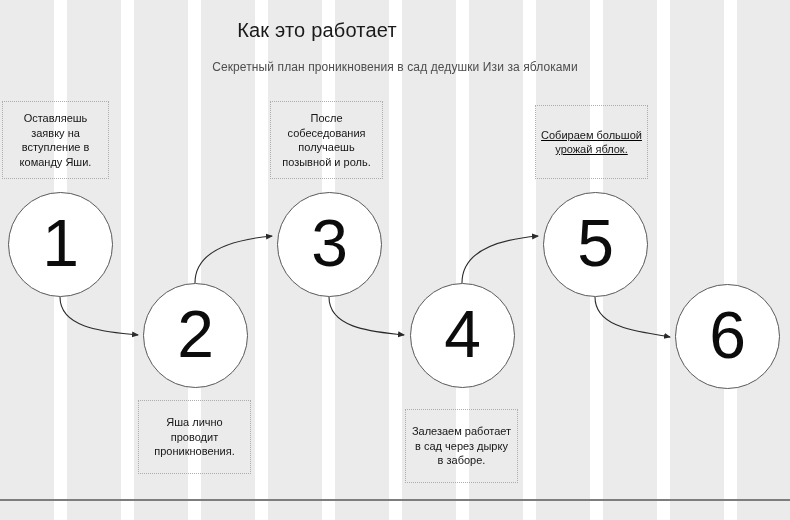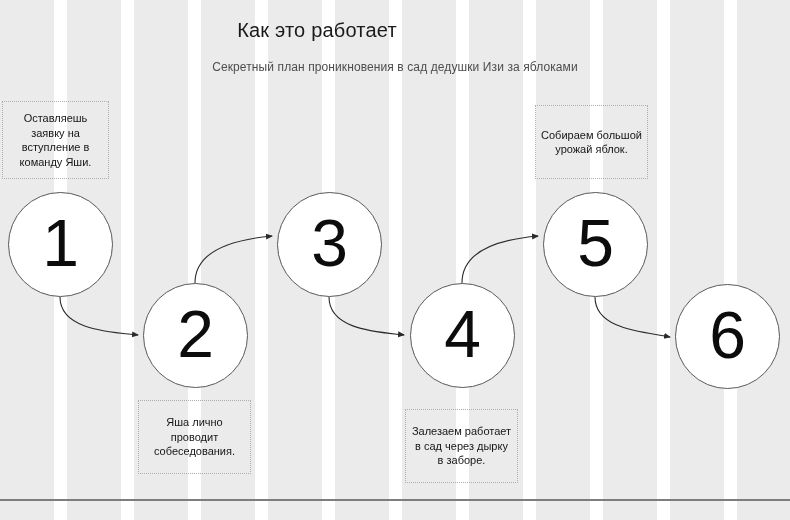--- a/index.html
+++ b/index.html
@@ -125,38 +125,41 @@
   </svg>
 
   <div class="caption-box" style="left:2px; top:101px; width:107px; height:78px;">
     <div class="caption-text">Оставляешь заявку на вступление в команду Яши.</div>
   </div>
   <div class="node-circle" style="left:8px; top:192px;">
     <span class="node-num">1</span>
   </div>
 
   <div class="caption-box" style="left:138px; top:400px; width:113px; height:74px;">
-    <div class="caption-text">Яша лично проводит собеседования.</div>
+    <div class="caption-text">Яша лично проводит проникновения.</div>
   </div>
   <div class="node-circle" style="left:143px; top:283px;">
     <span class="node-num">2</span>
   </div>
 
+  <div class="caption-box" style="left:270px; top:101px; width:113px; height:78px;">
+    <div class="caption-text">После собеседования получаешь позывной и роль.</div>
+  </div>
   <div class="node-circle" style="left:277px; top:192px;">
     <span class="node-num">3</span>
   </div>
 
   <div class="caption-box" style="left:405px; top:409px; width:113px; height:74px;">
     <div class="caption-text">Залезаем работает в сад через дырку в заборе.</div>
   </div>
   <div class="node-circle" style="left:410px; top:283px;">
     <span class="node-num">4</span>
   </div>
 
-  <div class="caption-box" style="left:535px; top:105px; width:113px; height:74px;">
+  <div class="caption-box" style="left:535px; top:105px; width:113px; height:74px;text-decoration:underline;">
     <div class="caption-text">Собираем большой урожай яблок.</div>
   </div>
   <div class="node-circle" style="left:543px; top:192px;">
     <span class="node-num">5</span>
   </div>
 
   <div class="node-circle" style="left:675px; top:284px;">
     <span class="node-num">6</span>
   </div>
 

